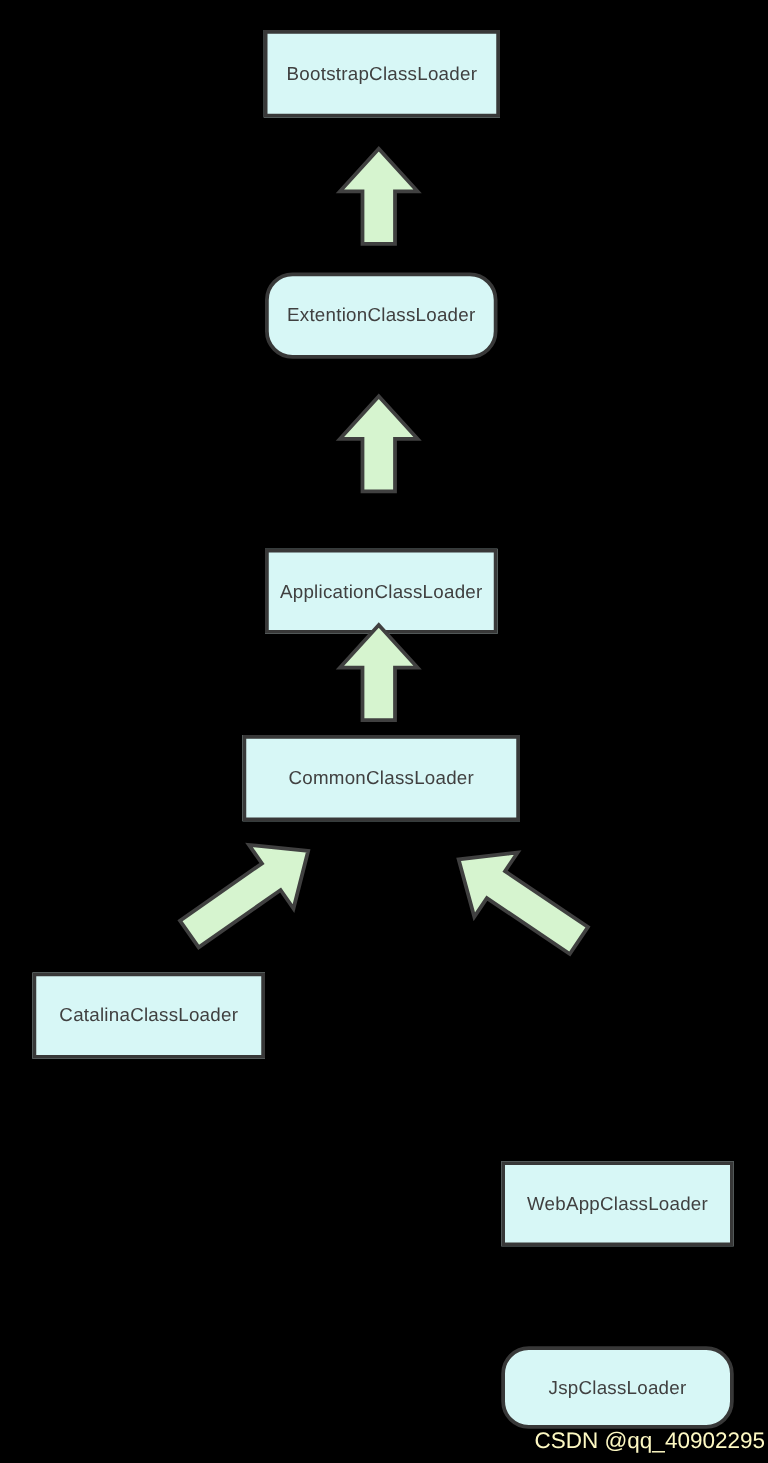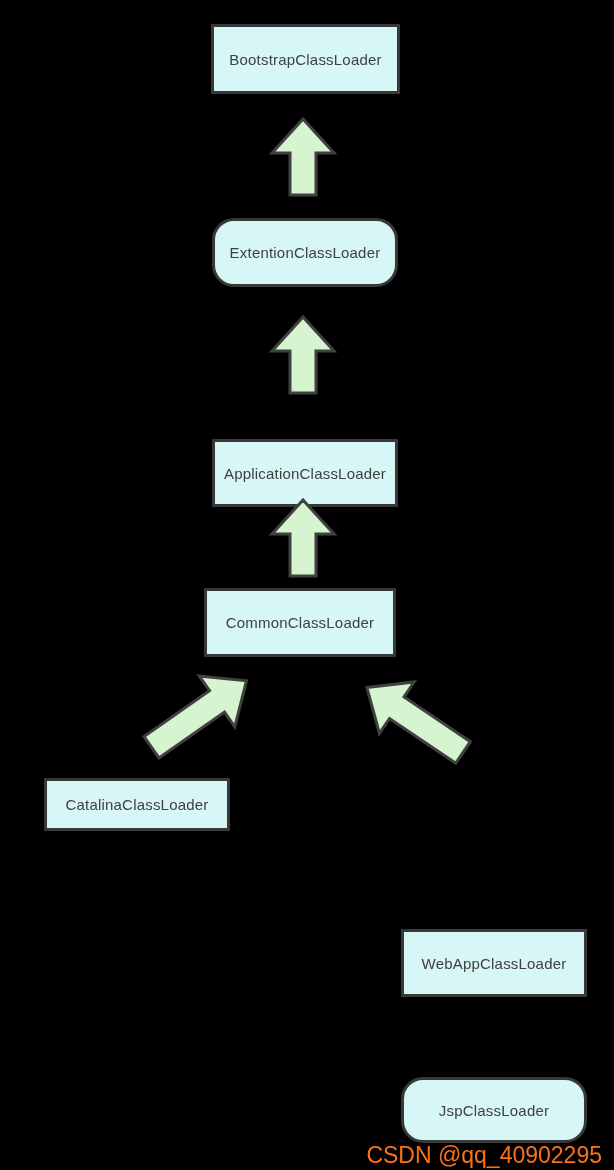--- a/index.html
+++ b/index.html
@@ -36,23 +36,23 @@
   }
   svg.arrow polygon {
     fill: #d6f4cf;
     stroke: #404040;
     stroke-width: 3;
     stroke-linejoin: miter;
   }
   .watermark {
     position: absolute;
     top: 1142px;
-    right: 12px;
-    font-size: 23px;
-    color: #f97316;
+    right: 2px;
+    font-size: 18px;
+    color: #fef9c3;
     white-space: nowrap;
   }
 </style>
 </head>
 <body>
 
 <div class="canvas">
 
   <div class="node" style="left:211px; top:24px; width:189px; height:70px;">
     <span class="node-label">BootstrapClassLoader</span>
@@ -71,33 +71,33 @@
   </svg>
 
   <div class="node" style="left:212px; top:439px; width:186px; height:68px;">
     <span class="node-label">ApplicationClassLoader</span>
   </div>
 
   <svg class="arrow" style="left:270px; top:498px;" width="66" height="80">
     <polygon points="33,2 64,36 46,36 46,78 20,78 20,36 2,36"></polygon>
   </svg>
 
-  <div class="node" style="left:204px; top:588px; width:192px; height:69px;justify-content:center;">
+  <div class="node" style="left:194px; top:588px; width:222px; height:69px;justify-content:center;">
     <span class="node-label">CommonClassLoader</span>
   </div>
 
   <svg class="arrow" style="left:166px; top:654px; transform:rotate(55deg);" width="66" height="120">
     <polygon points="33,2 64,38 46,38 46,118 20,118 20,38 2,38"></polygon>
   </svg>
 
   <svg class="arrow" style="left:382px; top:660px; transform:rotate(-56deg);" width="66" height="120">
     <polygon points="33,2 64,38 46,38 46,118 20,118 20,38 2,38"></polygon>
   </svg>
 
-  <div class="node" style="left:44px; top:778px; width:186px; height:53px;">
+  <div class="node" style="left:26px; top:778px; width:186px; height:69px;">
     <span class="node-label">CatalinaClassLoader</span>
   </div>
 
 
   <div class="node" style="left:401px; top:929px; width:186px; height:68px;">
     <span class="node-label">WebAppClassLoader</span>
   </div>
 
   <div class="node" style="left:401px; top:1077px; width:186px; height:66px;border-radius:22px;">
     <span class="node-label">JspClassLoader</span>

